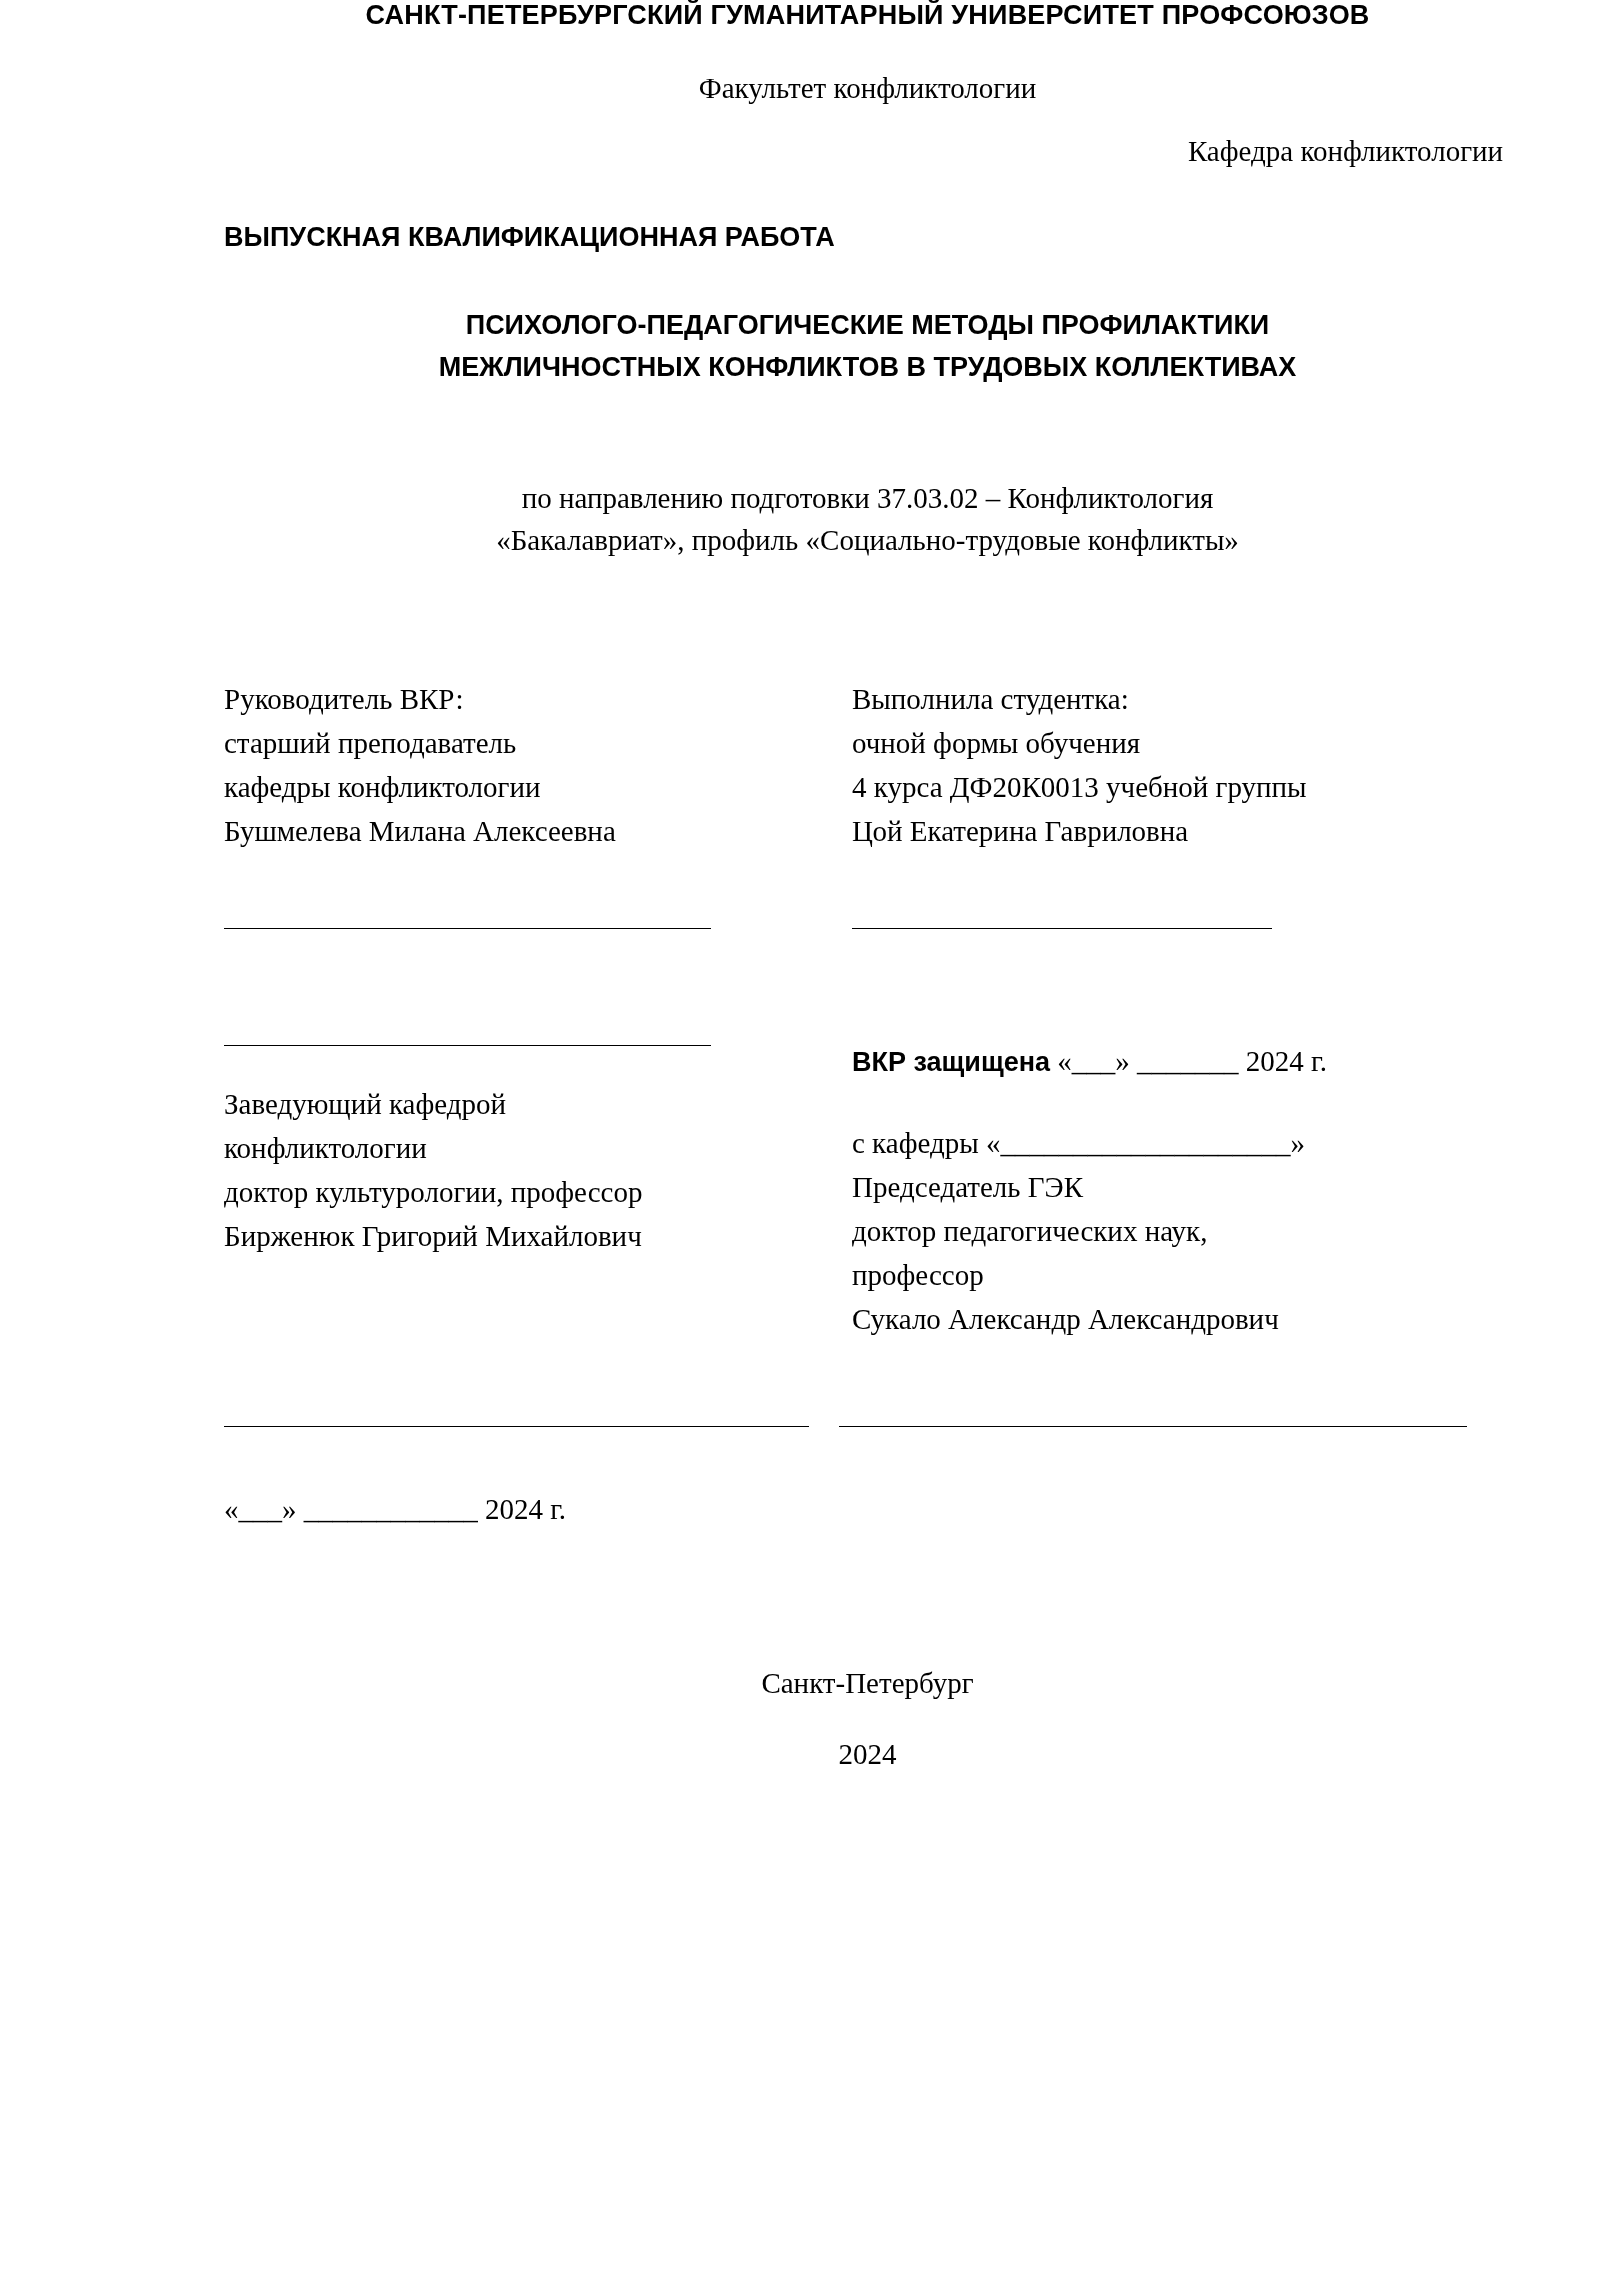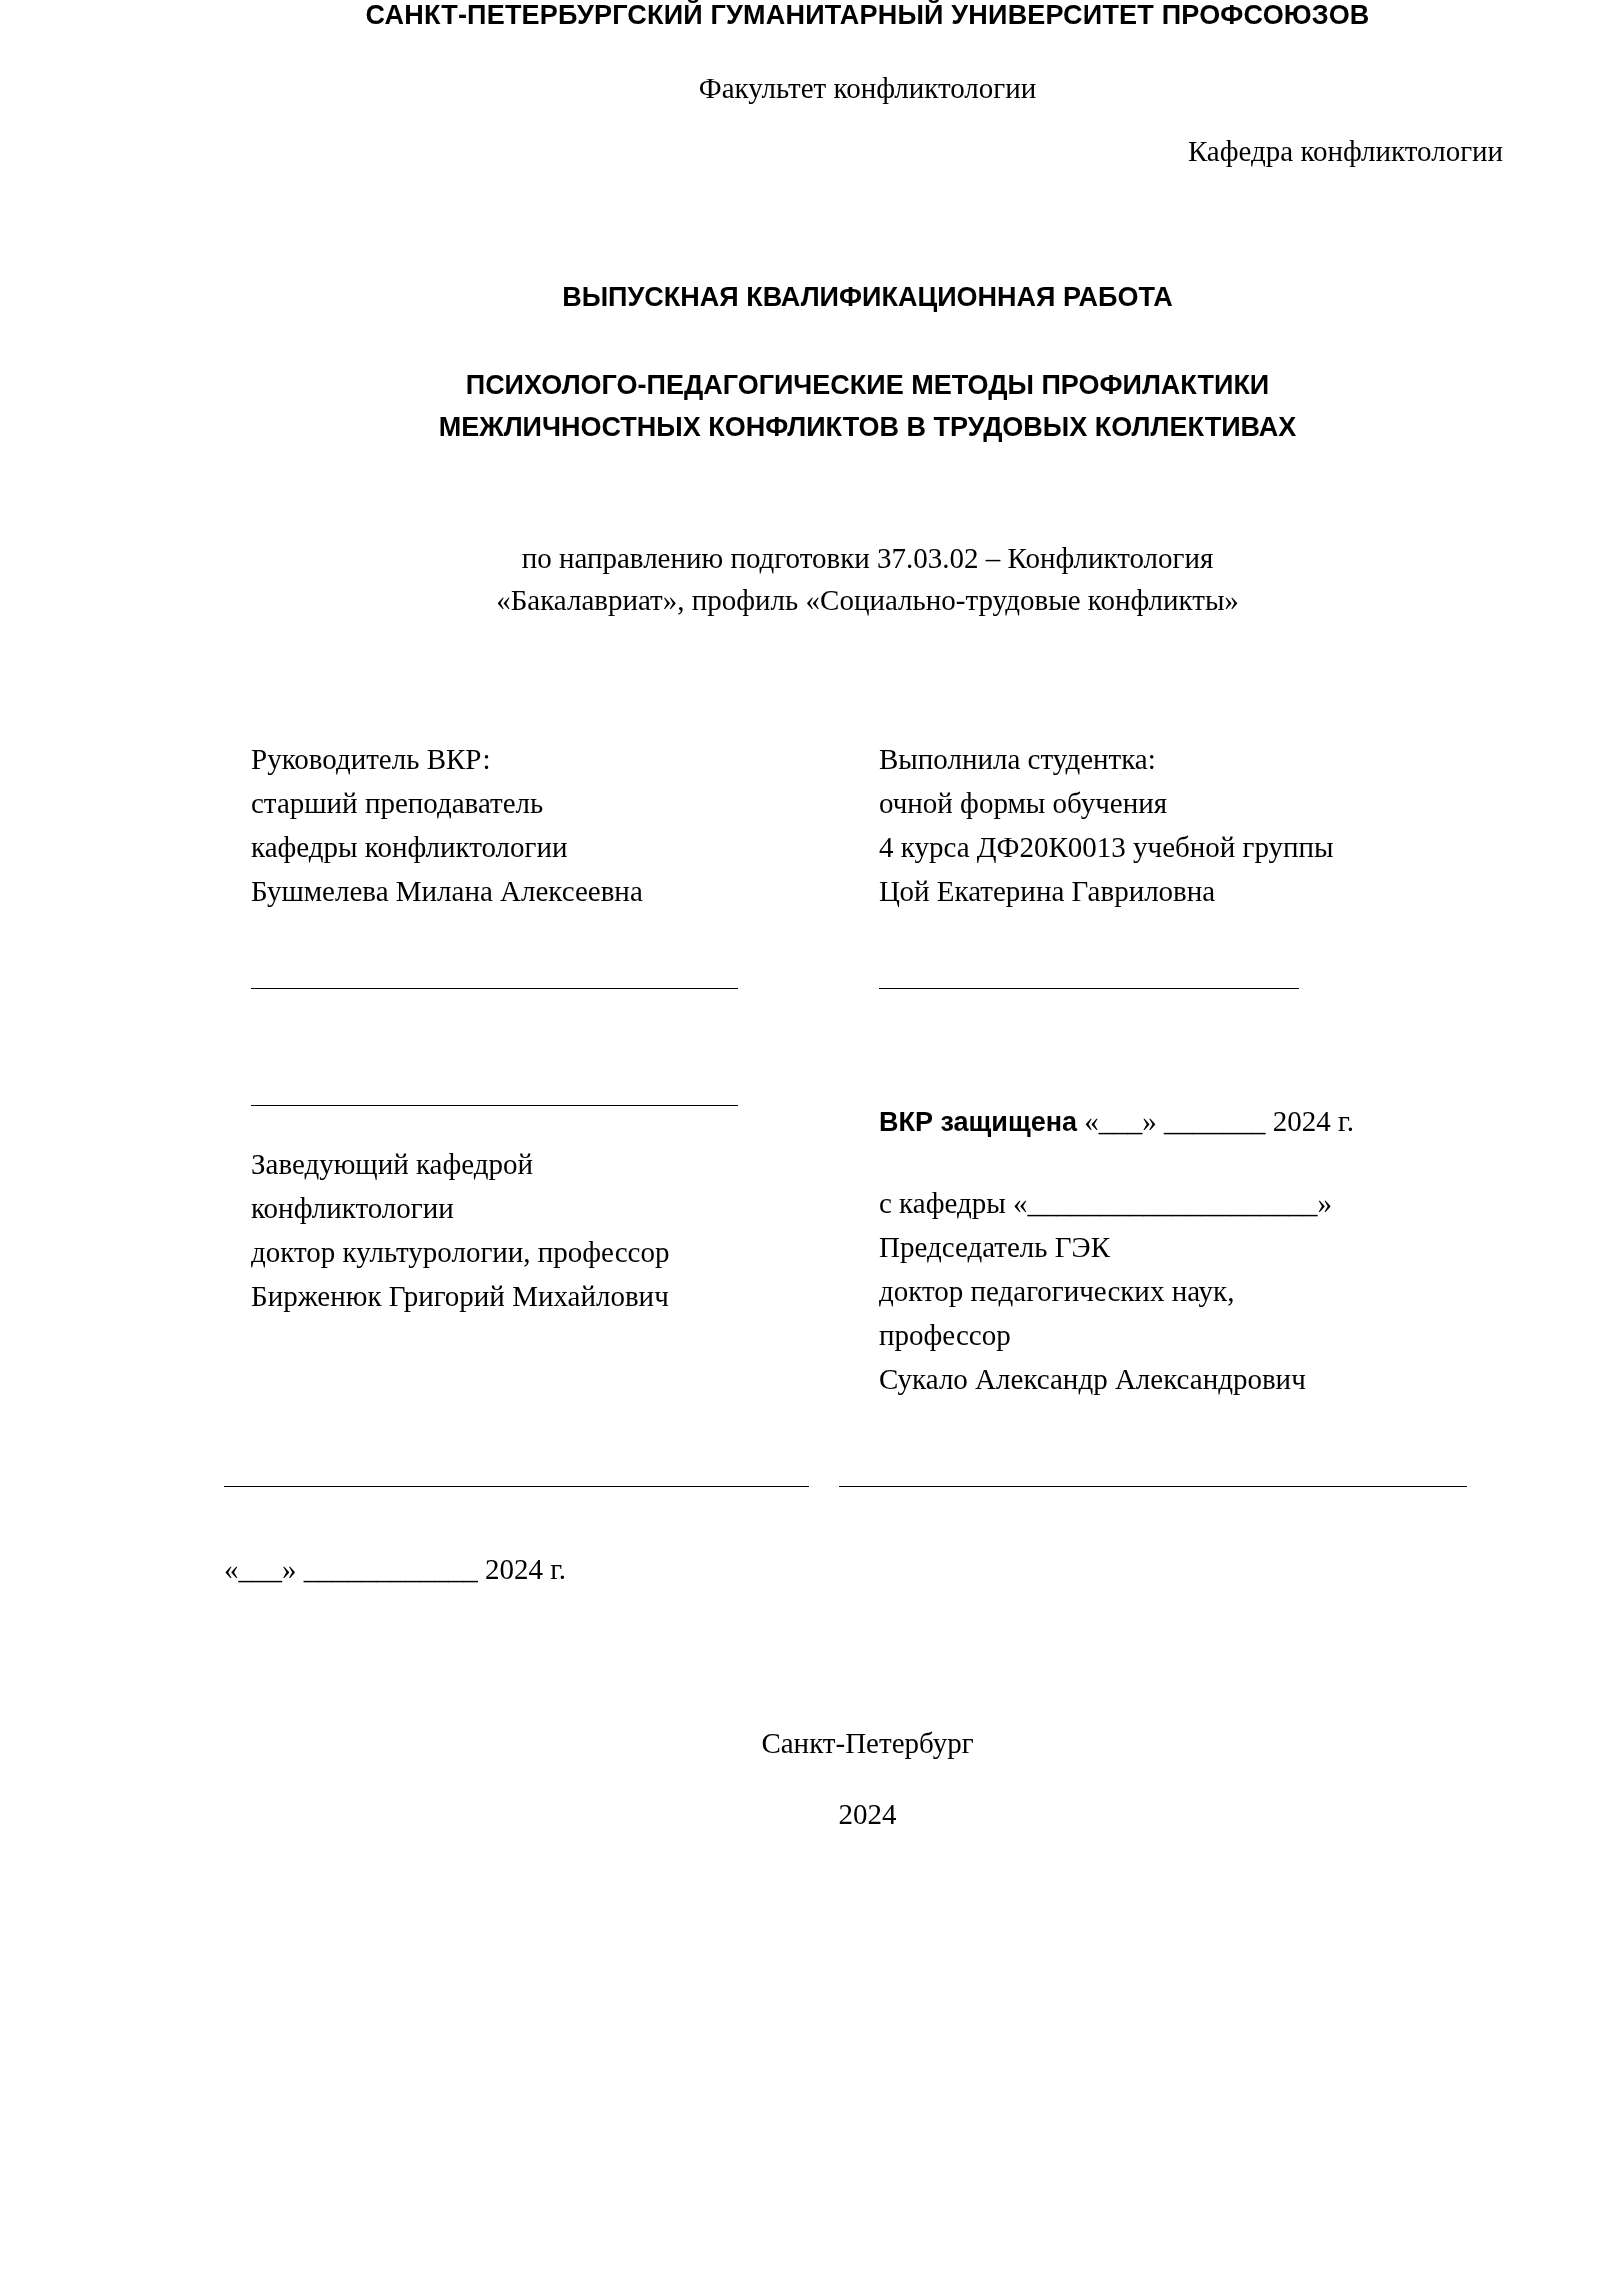--- a/index.html
+++ b/index.html
@@ -48,22 +48,21 @@
     text-align: right;
     margin-top: 30px;
     padding-right: 7.9px;
   }
 
   
   .work-type {
     font-family: "Liberation Sans", sans-serif;
     font-weight: bold;
     font-size: 27px;
-    text-align: center;
-    margin-top: 114px;
+    margin-top: 54px;
   }
   .thesis-title {
     font-family: "Liberation Sans", sans-serif;
     font-weight: bold;
     font-size: 27px;
     text-align: center;
     margin-top: 52px;
     line-height: 1.55;
   }
 
@@ -78,21 +77,20 @@
   
   .cols {
     position: relative;
     margin-top: 116px;
     display: flex;
     align-items: flex-start;
   }
   .col-left {
     width: 628px;
     flex: 0 0 628px;
-    margin-left: 27px;
   }
   .col-right {
     flex: 1 1 auto;
   }
   .ln {
     font-size: 29px;
     line-height: 1.52;
     white-space: pre;
   }
   .rule {

